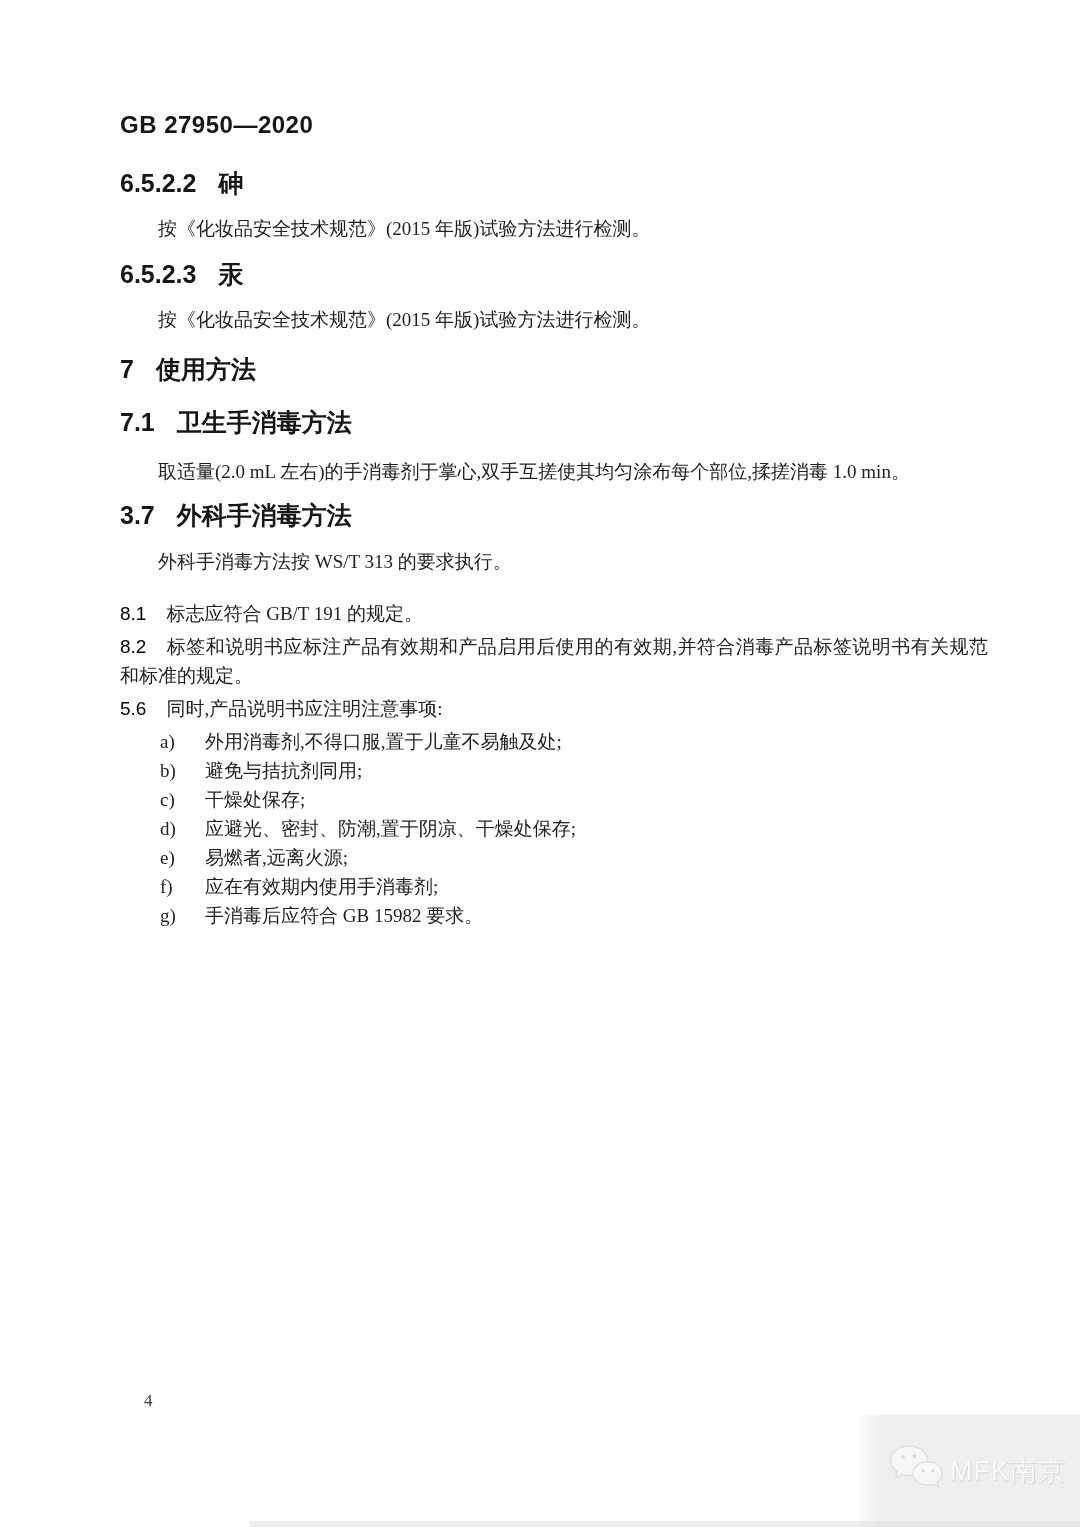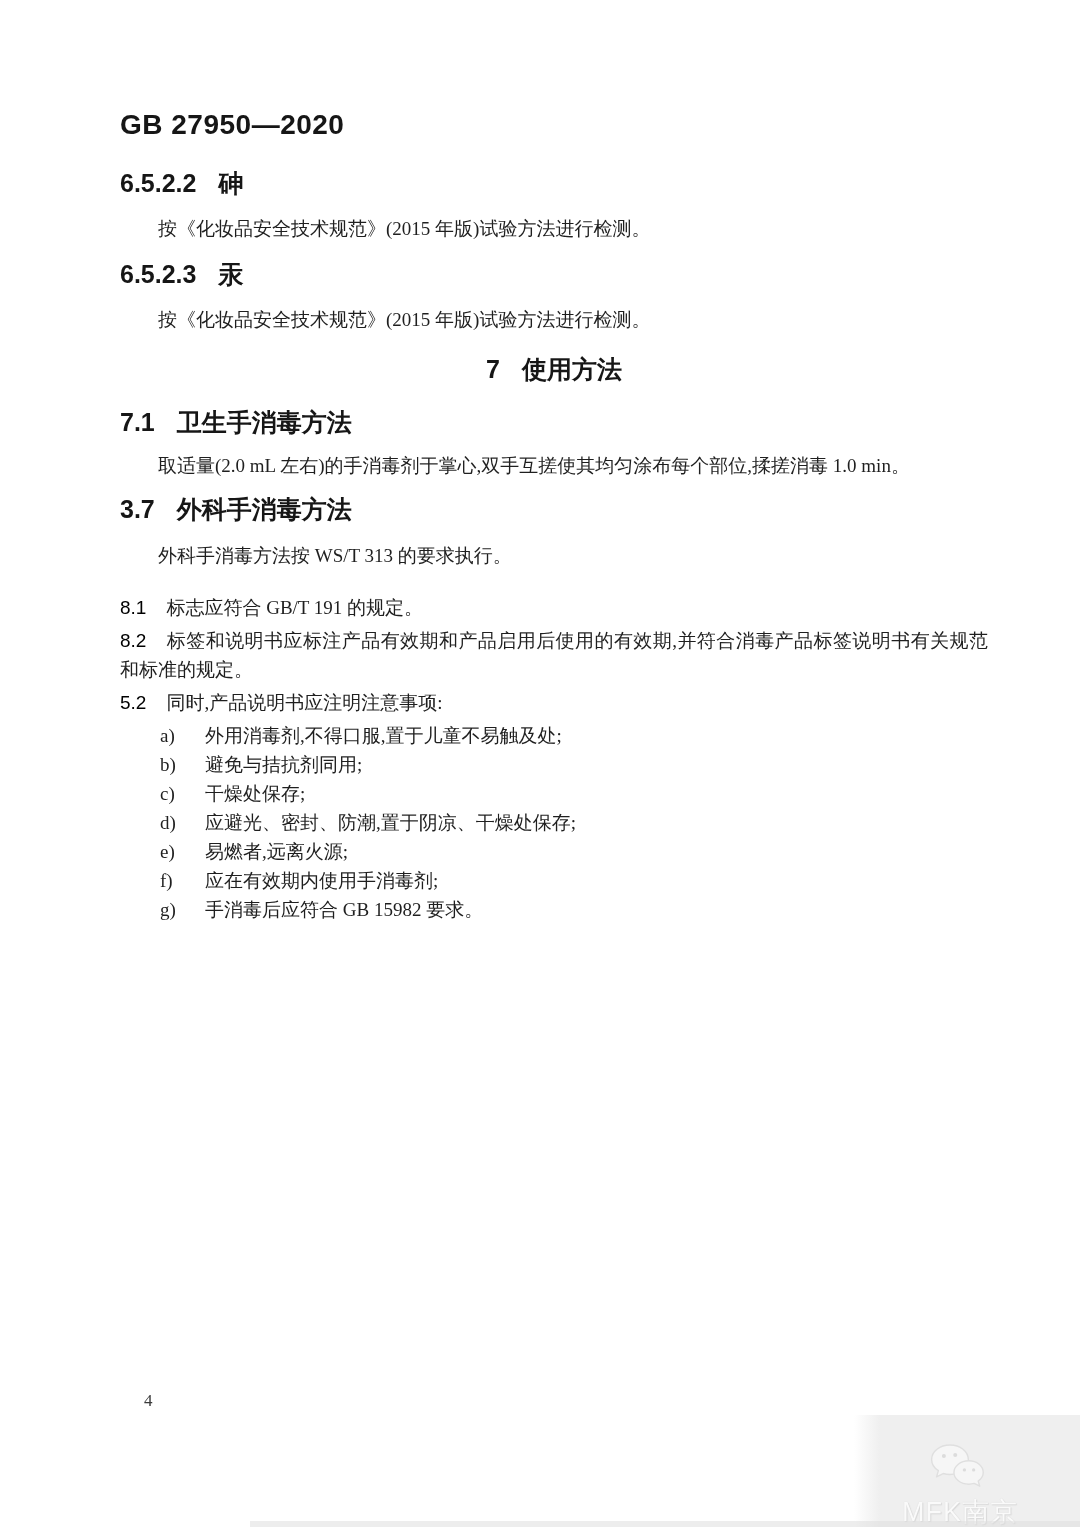--- a/index.html
+++ b/index.html
@@ -16,21 +16,21 @@
     padding: 112px 92px 0 120px;
     color: #1f1f1f;
     font-family: "Liberation Serif", "DejaVu Serif", serif;
     font-size: 19px;
     line-height: 29px;
     overflow: hidden;
   }
   .doc-header {
     font-family: "Liberation Sans", "DejaVu Sans", sans-serif;
     font-weight: 700;
-    font-size: 28px;
+    font-size: 24px;
     line-height: 26px;
     letter-spacing: 0.5px;
     color: #161616;
   }
   .heading {
     font-family: "Liberation Sans", "DejaVu Sans", sans-serif;
     font-weight: 700;
     font-size: 25px;
     line-height: 29px;
     color: #161616;
@@ -46,23 +46,23 @@
     text-align: justify;
   }
   .clause .c-num {
     font-family: "Liberation Sans", "DejaVu Sans", sans-serif;
     margin-right: 20px;
     color: #000000;
   }
   
   .mt-h-first   { margin-top: 31px; }   
   .mt-h-6523    { margin-top: 17px; }
-  .mt-h-7       { margin-top: 21px; text-align: center; }
+  .mt-h-7       { margin-top: 21px; }
   .mt-h-71      { margin-top: 24px; }
-  .mt-p-71      { margin-top: 14px; }
+  .mt-p-71      { margin-top: 20px; }
   .mt-h-72      { margin-top: 15px; }
   .mt-p-72      { margin-top: 17px; }
   .mt-h-8       { margin-top: 25px; }
   .mt-c-81      { margin-top: 23px; }
   .notes { margin-top: 4px; }
   .note {
     display: flex;
     margin-left: 40px;
     line-height: 29px;
   }
@@ -82,21 +82,20 @@
     right: 0;
     bottom: 0;
     width: 226px;
     height: 112px;
     background: linear-gradient(to right, rgba(239,239,239,0), #efefef 26px);
     display: flex;
     align-items: center;
     justify-content: flex-end;
     padding-right: 14px;
     box-sizing: border-box;
-    flex-direction: column;
   }
   .wm-icon { display: inline-block; margin-right: 6px; }
   .wm-text {
     font-family: "Liberation Sans", "DejaVu Sans", sans-serif;
     font-size: 27px;
     letter-spacing: 1px;
     color: #fafafa;
     text-shadow: 0 0 1px #d2d2d2, 1px 1px 1px #d8d8d8;
     white-space: nowrap;
   }
@@ -142,21 +141,21 @@
   <p class="para mt-p-72">外科手消毒方法按 WS/T 313 的要求执行。</p>
 
 
   <p class="clause mt-c-81">
     <span class="c-num">8.1</span><span class="c-text">标志应符合 GB/T 191 的规定。</span>
   </p>
   <p class="clause">
     <span class="c-num">8.2</span><span class="c-text">标签和说明书应标注产品有效期和产品启用后使用的有效期,并符合消毒产品标签说明书有关规范和标准的规定。</span>
   </p>
   <p class="clause">
-    <span class="c-num">5.2</span><span class="c-text">同时,产品说明书应注明注意事项:</span>
+    <span class="c-num">5.6</span><span class="c-text">同时,产品说明书应注明注意事项:</span>
   </p>
 
   <div class="notes">
     <div class="note">
       <span class="note-label">a)</span>
         <span class="note-text">外用消毒剂,不得口服,置于儿童不易触及处;</span>
     </div>
     <div class="note">
       <span class="note-label">b)</span>
         <span class="note-text">避免与拮抗剂同用;</span>

